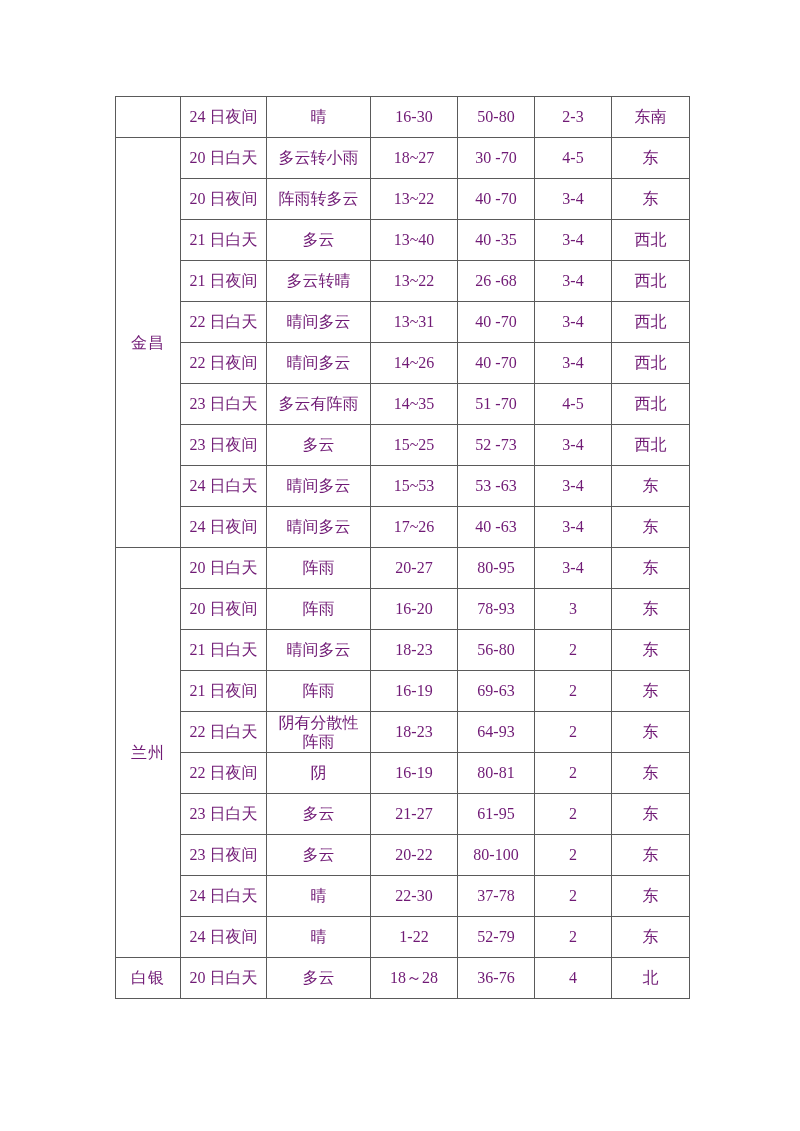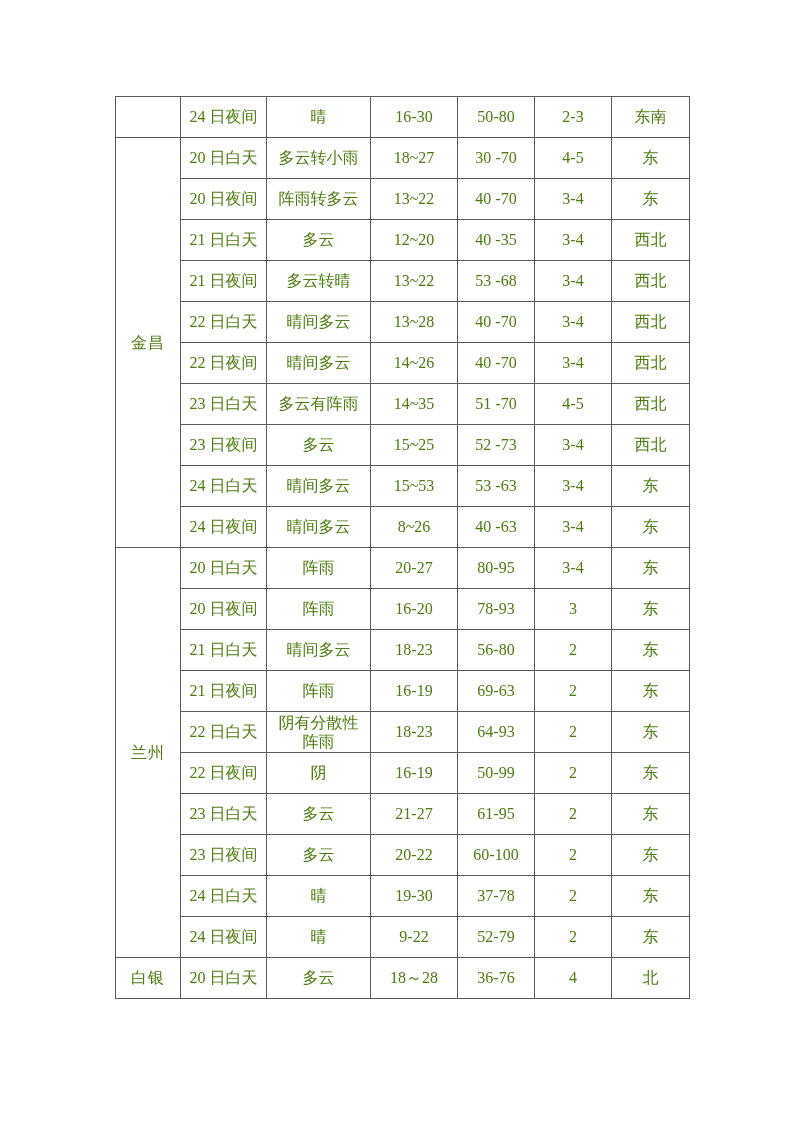--- a/index.html
+++ b/index.html
@@ -16,21 +16,21 @@
   }
   table.weather-table {
     position: absolute;
     left: 115px;
     top: 96px;
     width: 574px;
     border-collapse: collapse;
     table-layout: fixed;
     font-family: "Liberation Serif", "DejaVu Serif", serif;
     font-size: 16px;
-    color: #4d7c0f;
+    color: #701a75;
   }
   table.weather-table td {
     border: 1px solid #5a5a5a;
     text-align: center;
     vertical-align: middle;
     padding: 0 2px;
     white-space: pre-line;
     line-height: 1.2;
     overflow: hidden;
   }
@@ -78,37 +78,37 @@
           <td>20 日夜间</td>
           <td>阵雨转多云</td>
           <td>13~22</td>
           <td>40 -70</td>
           <td>3-4</td>
           <td>东</td>
         </tr>
         <tr>
           <td>21 日白天</td>
           <td>多云</td>
-          <td>12~20</td>
+          <td>13~40</td>
           <td>40 -35</td>
           <td>3-4</td>
           <td>西北</td>
         </tr>
         <tr>
           <td>21 日夜间</td>
           <td>多云转晴</td>
           <td>13~22</td>
-          <td>53 -68</td>
+          <td>26 -68</td>
           <td>3-4</td>
           <td>西北</td>
         </tr>
         <tr>
           <td>22 日白天</td>
           <td>晴间多云</td>
-          <td>13~28</td>
+          <td>13~31</td>
           <td>40 -70</td>
           <td>3-4</td>
           <td>西北</td>
         </tr>
         <tr>
           <td>22 日夜间</td>
           <td>晴间多云</td>
           <td>14~26</td>
           <td>40 -70</td>
           <td>3-4</td>
@@ -134,21 +134,21 @@
           <td>24 日白天</td>
           <td>晴间多云</td>
           <td>15~53</td>
           <td>53 -63</td>
           <td>3-4</td>
           <td>东</td>
         </tr>
         <tr>
           <td>24 日夜间</td>
           <td>晴间多云</td>
-          <td>8~26</td>
+          <td>17~26</td>
           <td>40 -63</td>
           <td>3-4</td>
           <td>东</td>
         </tr>
         <tr>
           <td rowspan="10" class="city-cell">兰州</td>
           <td>20 日白天</td>
           <td>阵雨</td>
           <td>20-27</td>
           <td>80-95</td>
@@ -185,52 +185,52 @@
 阵雨</td>
           <td>18-23</td>
           <td>64-93</td>
           <td>2</td>
           <td>东</td>
         </tr>
         <tr>
           <td>22 日夜间</td>
           <td>阴</td>
           <td>16-19</td>
-          <td>50-99</td>
+          <td>80-81</td>
           <td>2</td>
           <td>东</td>
         </tr>
         <tr>
           <td>23 日白天</td>
           <td>多云</td>
           <td>21-27</td>
           <td>61-95</td>
           <td>2</td>
           <td>东</td>
         </tr>
         <tr>
           <td>23 日夜间</td>
           <td>多云</td>
           <td>20-22</td>
-          <td>60-100</td>
+          <td>80-100</td>
           <td>2</td>
           <td>东</td>
         </tr>
         <tr>
           <td>24 日白天</td>
           <td>晴</td>
-          <td>19-30</td>
+          <td>22-30</td>
           <td>37-78</td>
           <td>2</td>
           <td>东</td>
         </tr>
         <tr>
           <td>24 日夜间</td>
           <td>晴</td>
-          <td>9-22</td>
+          <td>1-22</td>
           <td>52-79</td>
           <td>2</td>
           <td>东</td>
         </tr>
         <tr>
           <td rowspan="1" class="city-cell">白银</td>
           <td>20 日白天</td>
           <td>多云</td>
           <td>18～28</td>
           <td>36-76</td>

